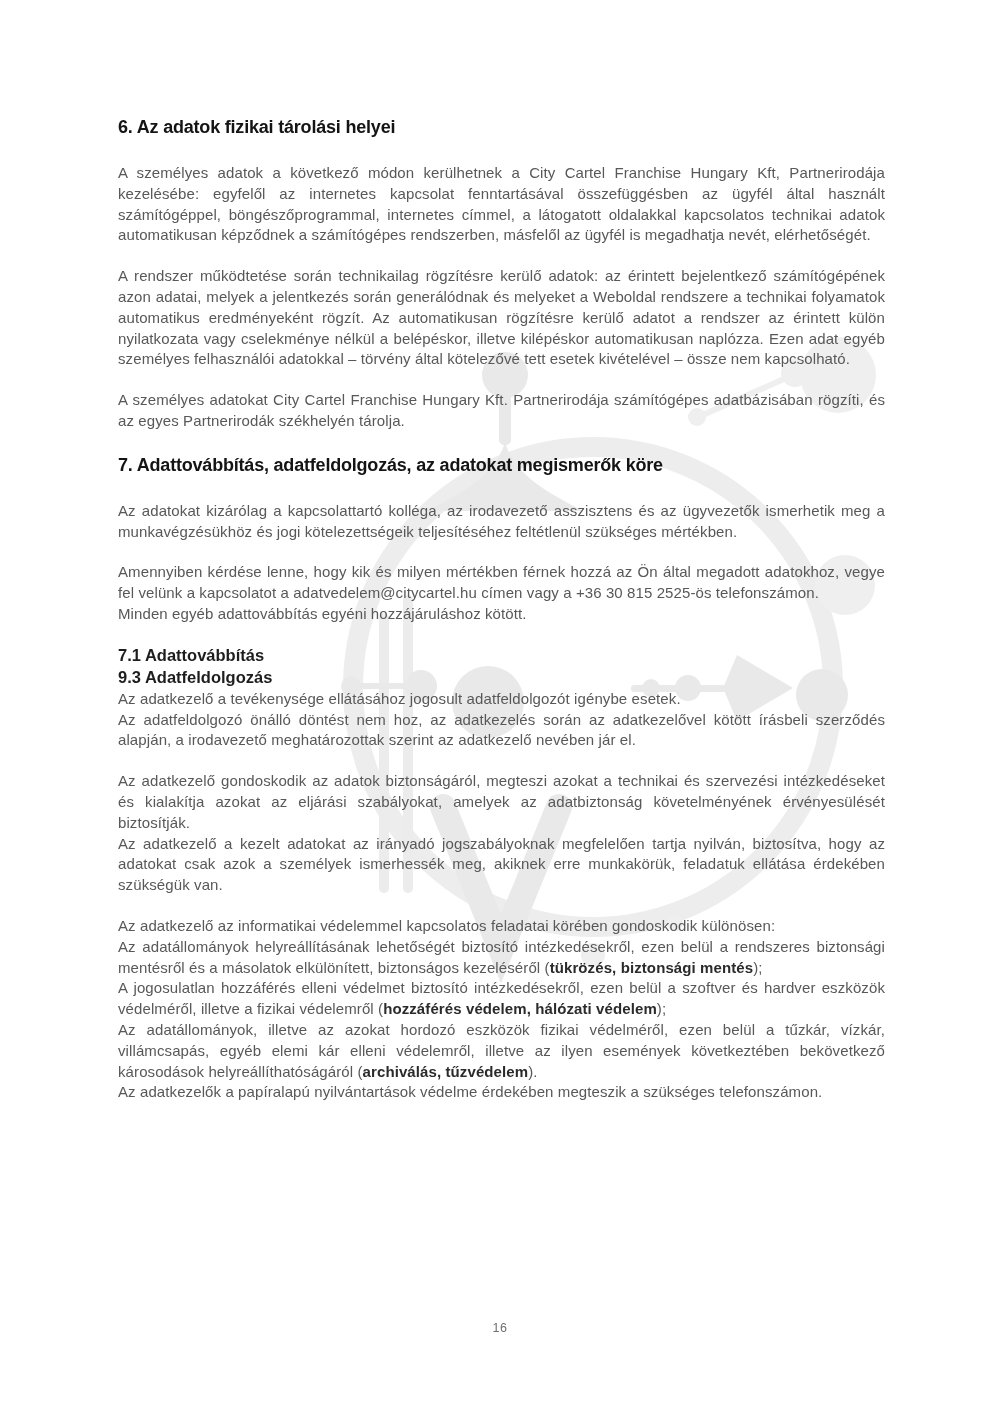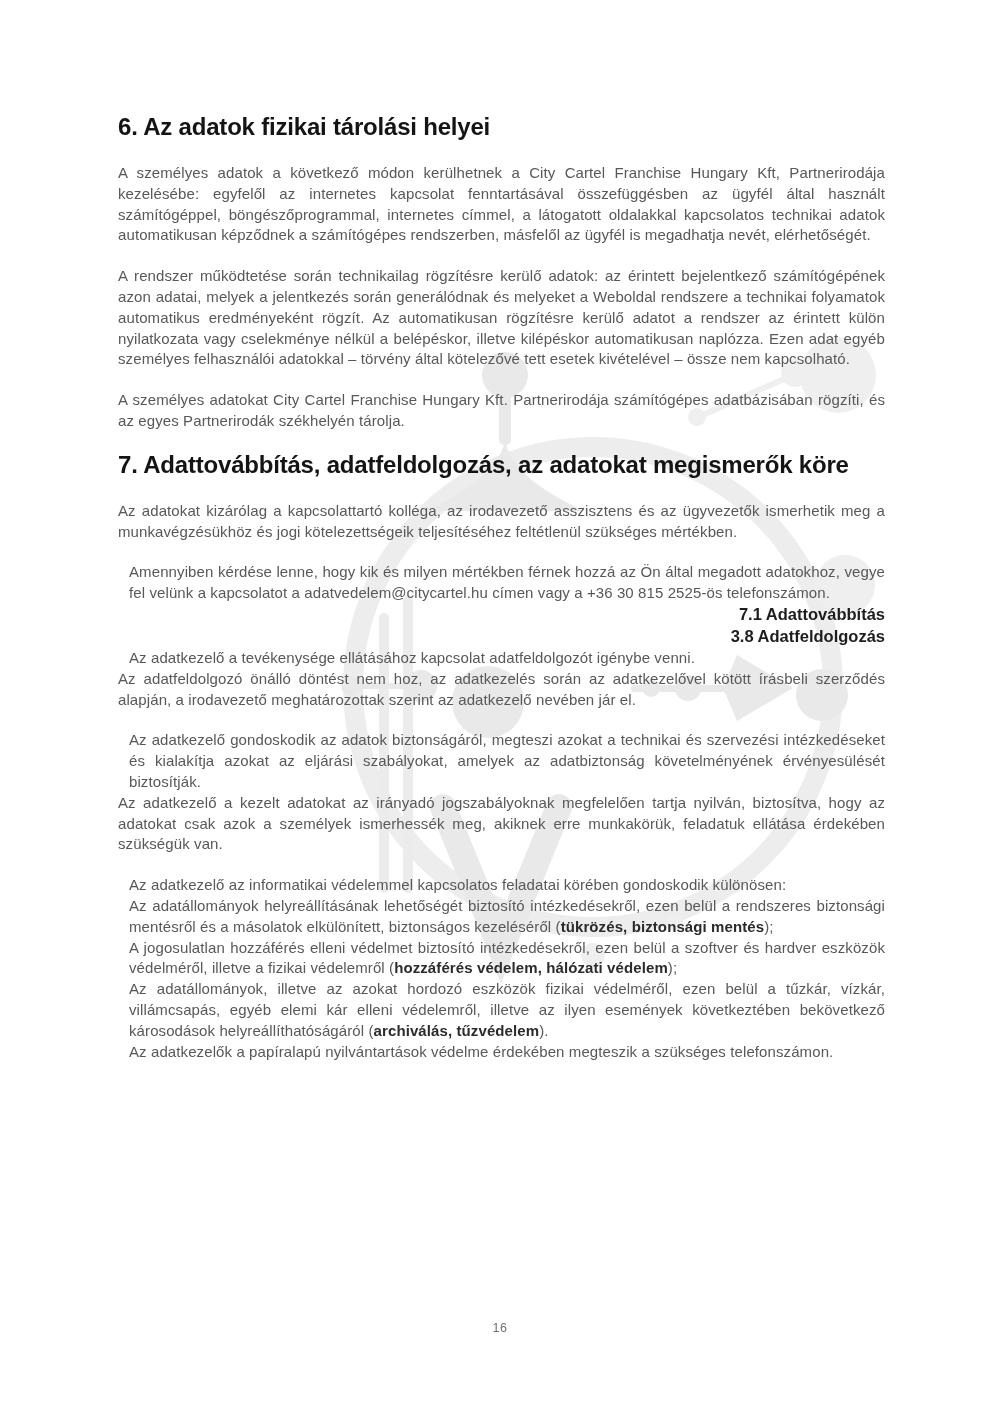--- a/index.html
+++ b/index.html
@@ -14,29 +14,29 @@
     z-index:0;pointer-events:none;
   }
   .content{
     position:relative;z-index:1;
     padding:114px 115px 0 118px;
     color:#585858;
     font-size:15px;line-height:20.8px;
     letter-spacing:0.1px;
   }
   .content p{margin:0 0 20px;text-align:justify;}
-  .content p.tight{margin-bottom:0;margin-left:11px;}
+  .content p.tight{margin-bottom:0;}
   h1.section-heading{
-    font-size:24px;line-height:26px;margin:0 0 23px;
+    font-size:18px;line-height:26px;margin:0 0 23px;
     font-weight:bold;color:#141414;letter-spacing:-0.2px;
     font-stretch:condensed;
   }
   h2.sub-heading{
     font-size:16.5px;line-height:20px;margin:0 0 2px;
-    font-weight:bold;color:#1d1d1d;letter-spacing:0;text-align:right;
+    font-weight:bold;color:#1d1d1d;letter-spacing:0;
   }
   .gap-before{margin-top:22px;}
   b.inline-bold{color:#2b2b2b;font-weight:bold;}
   .footer{
     position:absolute;left:0;top:1318px;width:1000px;
     text-align:center;z-index:1;
   }
   .page-number{
     color:#6f6f6f;font-size:12.5px;letter-spacing:0.5px;
   }
@@ -85,25 +85,26 @@
   <main class="content">
 
     <h1 class="section-heading">6. Az adatok fizikai tárolási helyei</h1>
     <p>A személyes adatok a következő módon kerülhetnek a City Cartel Franchise Hungary Kft, Partnerirodája kezelésébe: egyfelől az internetes kapcsolat fenntartásával összefüggésben az ügyfél által használt számítógéppel, böngészőprogrammal, internetes címmel, a látogatott oldalakkal kapcsolatos technikai adatok automatikusan képződnek a számítógépes rendszerben, másfelől az ügyfél is megadhatja nevét, elérhetőségét.</p>
     <p>A rendszer működtetése során technikailag rögzítésre kerülő adatok: az érintett bejelentkező számítógépének azon adatai, melyek a jelentkezés során generálódnak és melyeket a Weboldal rendszere a technikai folyamatok automatikus eredményeként rögzít. Az automatikusan rögzítésre kerülő adatot a rendszer az érintett külön nyilatkozata vagy cselekménye nélkül a belépéskor, illetve kilépéskor automatikusan naplózza. Ezen adat egyéb személyes felhasználói adatokkal – törvény által kötelezővé tett esetek kivételével – össze nem kapcsolható.</p>
     <p>A személyes adatokat City Cartel Franchise Hungary Kft. Partnerirodája számítógépes adatbázisában rögzíti, és az egyes Partnerirodák székhelyén tárolja.</p>
 
     <h1 class="section-heading">7. Adattovábbítás, adatfeldolgozás, az adatokat megismerők köre</h1>
     <p>Az adatokat kizárólag a kapcsolattartó kolléga, az irodavezető asszisztens és az ügyvezetők ismerhetik meg a munkavégzésükhöz és jogi kötelezettségeik teljesítéséhez feltétlenül szükséges mértékben.</p>
     <p class="tight">Amennyiben kérdése lenne, hogy kik és milyen mértékben férnek hozzá az Ön által megadott adatokhoz, vegye fel velünk a kapcsolatot a adatvedelem@citycartel.hu címen vagy a +36 30 815 2525-ös telefonszámon.</p>
+    <p>Minden egyéb adattovábbítás egyéni hozzájáruláshoz kötött.</p>
 
     <h2 class="sub-heading">7.1 Adattovábbítás</h2>
 
-    <h2 class="sub-heading">3.8 Adatfeldolgozás</h2>
-    <p class="tight">Az adatkezelő a tevékenysége ellátásához kapcsolat adatfeldolgozót igénybe venni.</p>
+    <h2 class="sub-heading">9.3 Adatfeldolgozás</h2>
+    <p class="tight">Az adatkezelő a tevékenysége ellátásához jogosult adatfeldolgozót igénybe esetek.</p>
     <p>Az adatfeldolgozó önálló döntést nem hoz, az adatkezelés során az adatkezelővel kötött írásbeli szerződés alapján, a irodavezető meghatározottak szerint az adatkezelő nevében jár el.</p>
 
     <p class="tight">Az adatkezelő gondoskodik az adatok biztonságáról, megteszi azokat a technikai és szervezési intézkedéseket és kialakítja azokat az eljárási szabályokat, amelyek az adatbiztonság követelményének érvényesülését biztosítják.</p>
     <p>Az adatkezelő a kezelt adatokat az irányadó jogszabályoknak megfelelően tartja nyilván, biztosítva, hogy az adatokat csak azok a személyek ismerhessék meg, akiknek erre munkakörük, feladatuk ellátása érdekében szükségük van.</p>
 
     <p class="tight gap-before">Az adatkezelő az informatikai védelemmel kapcsolatos feladatai körében gondoskodik különösen:</p>
 
     <p class="tight"><span>Az adatállományok helyreállításának lehetőségét biztosító intézkedésekről, ezen belül a rendszeres biztonsági mentésről és a másolatok elkülönített, biztonságos kezeléséről (</span><b class="inline-bold">tükrözés, biztonsági mentés</b><span>);</span></p>
 
     <p class="tight"><span>A jogosulatlan hozzáférés elleni védelmet biztosító intézkedésekről, ezen belül a szoftver és hardver eszközök védelméről, illetve a fizikai védelemről (</span><b class="inline-bold">hozzáférés védelem, hálózati védelem</b><span>);</span></p>

